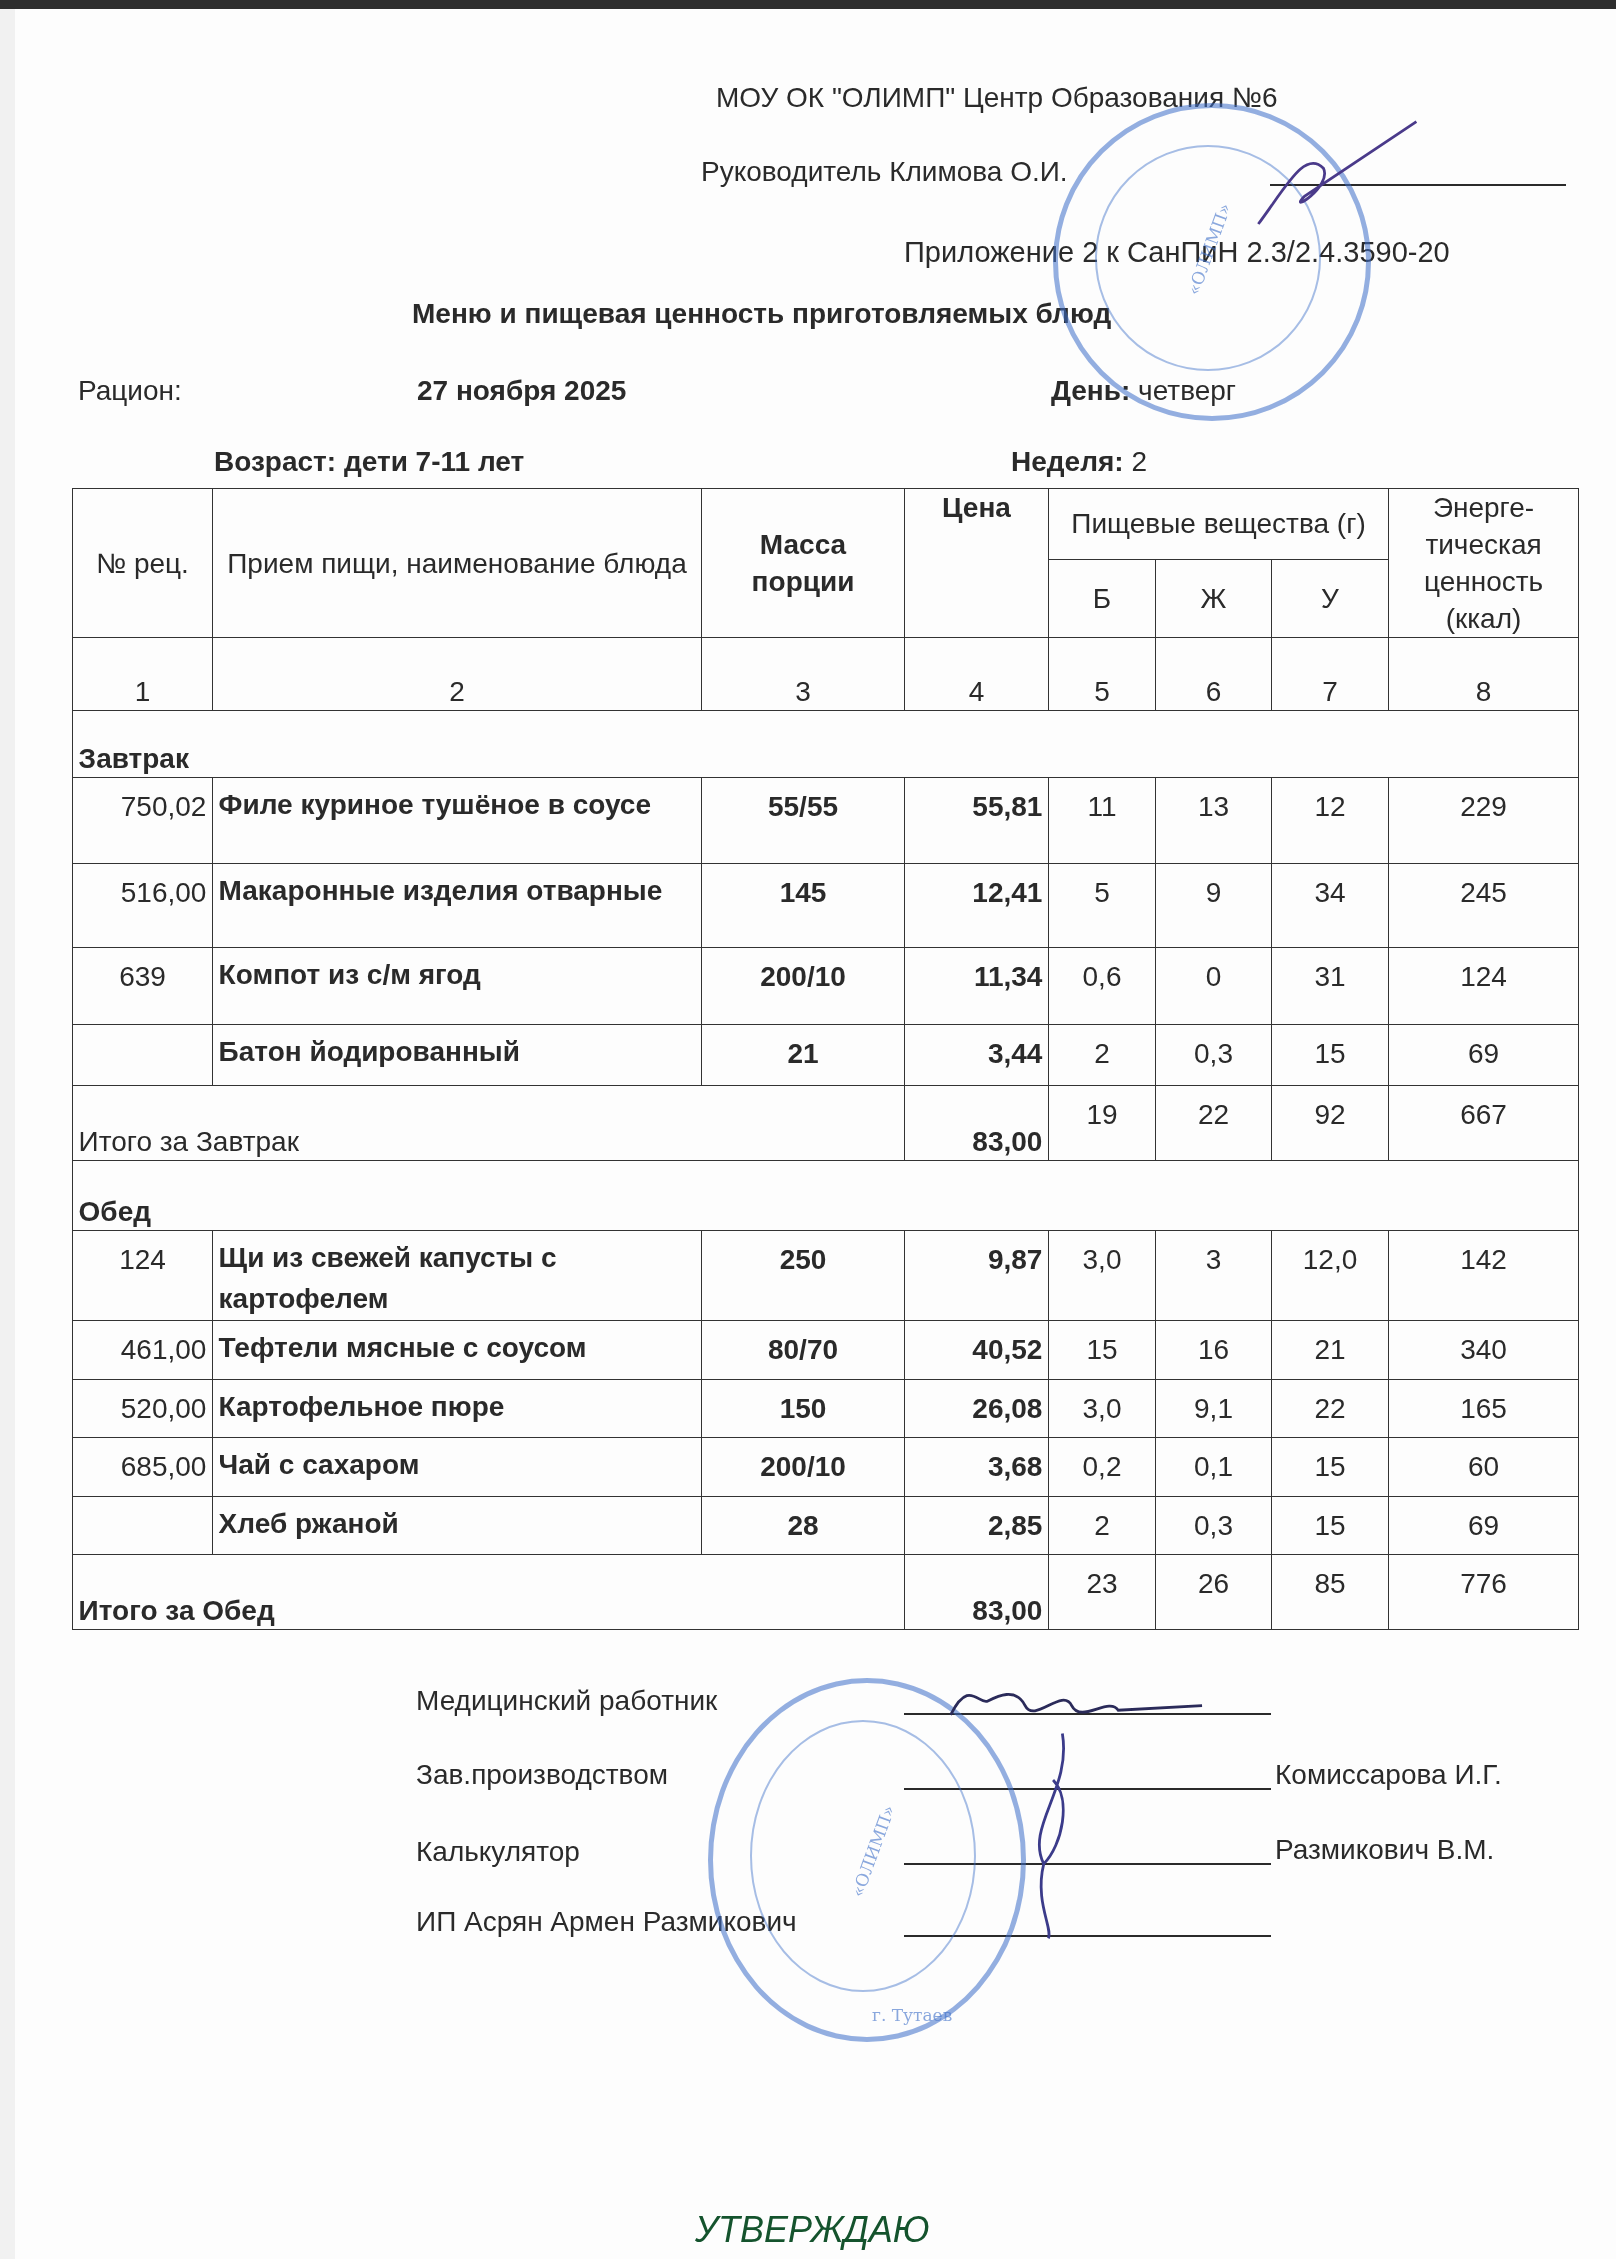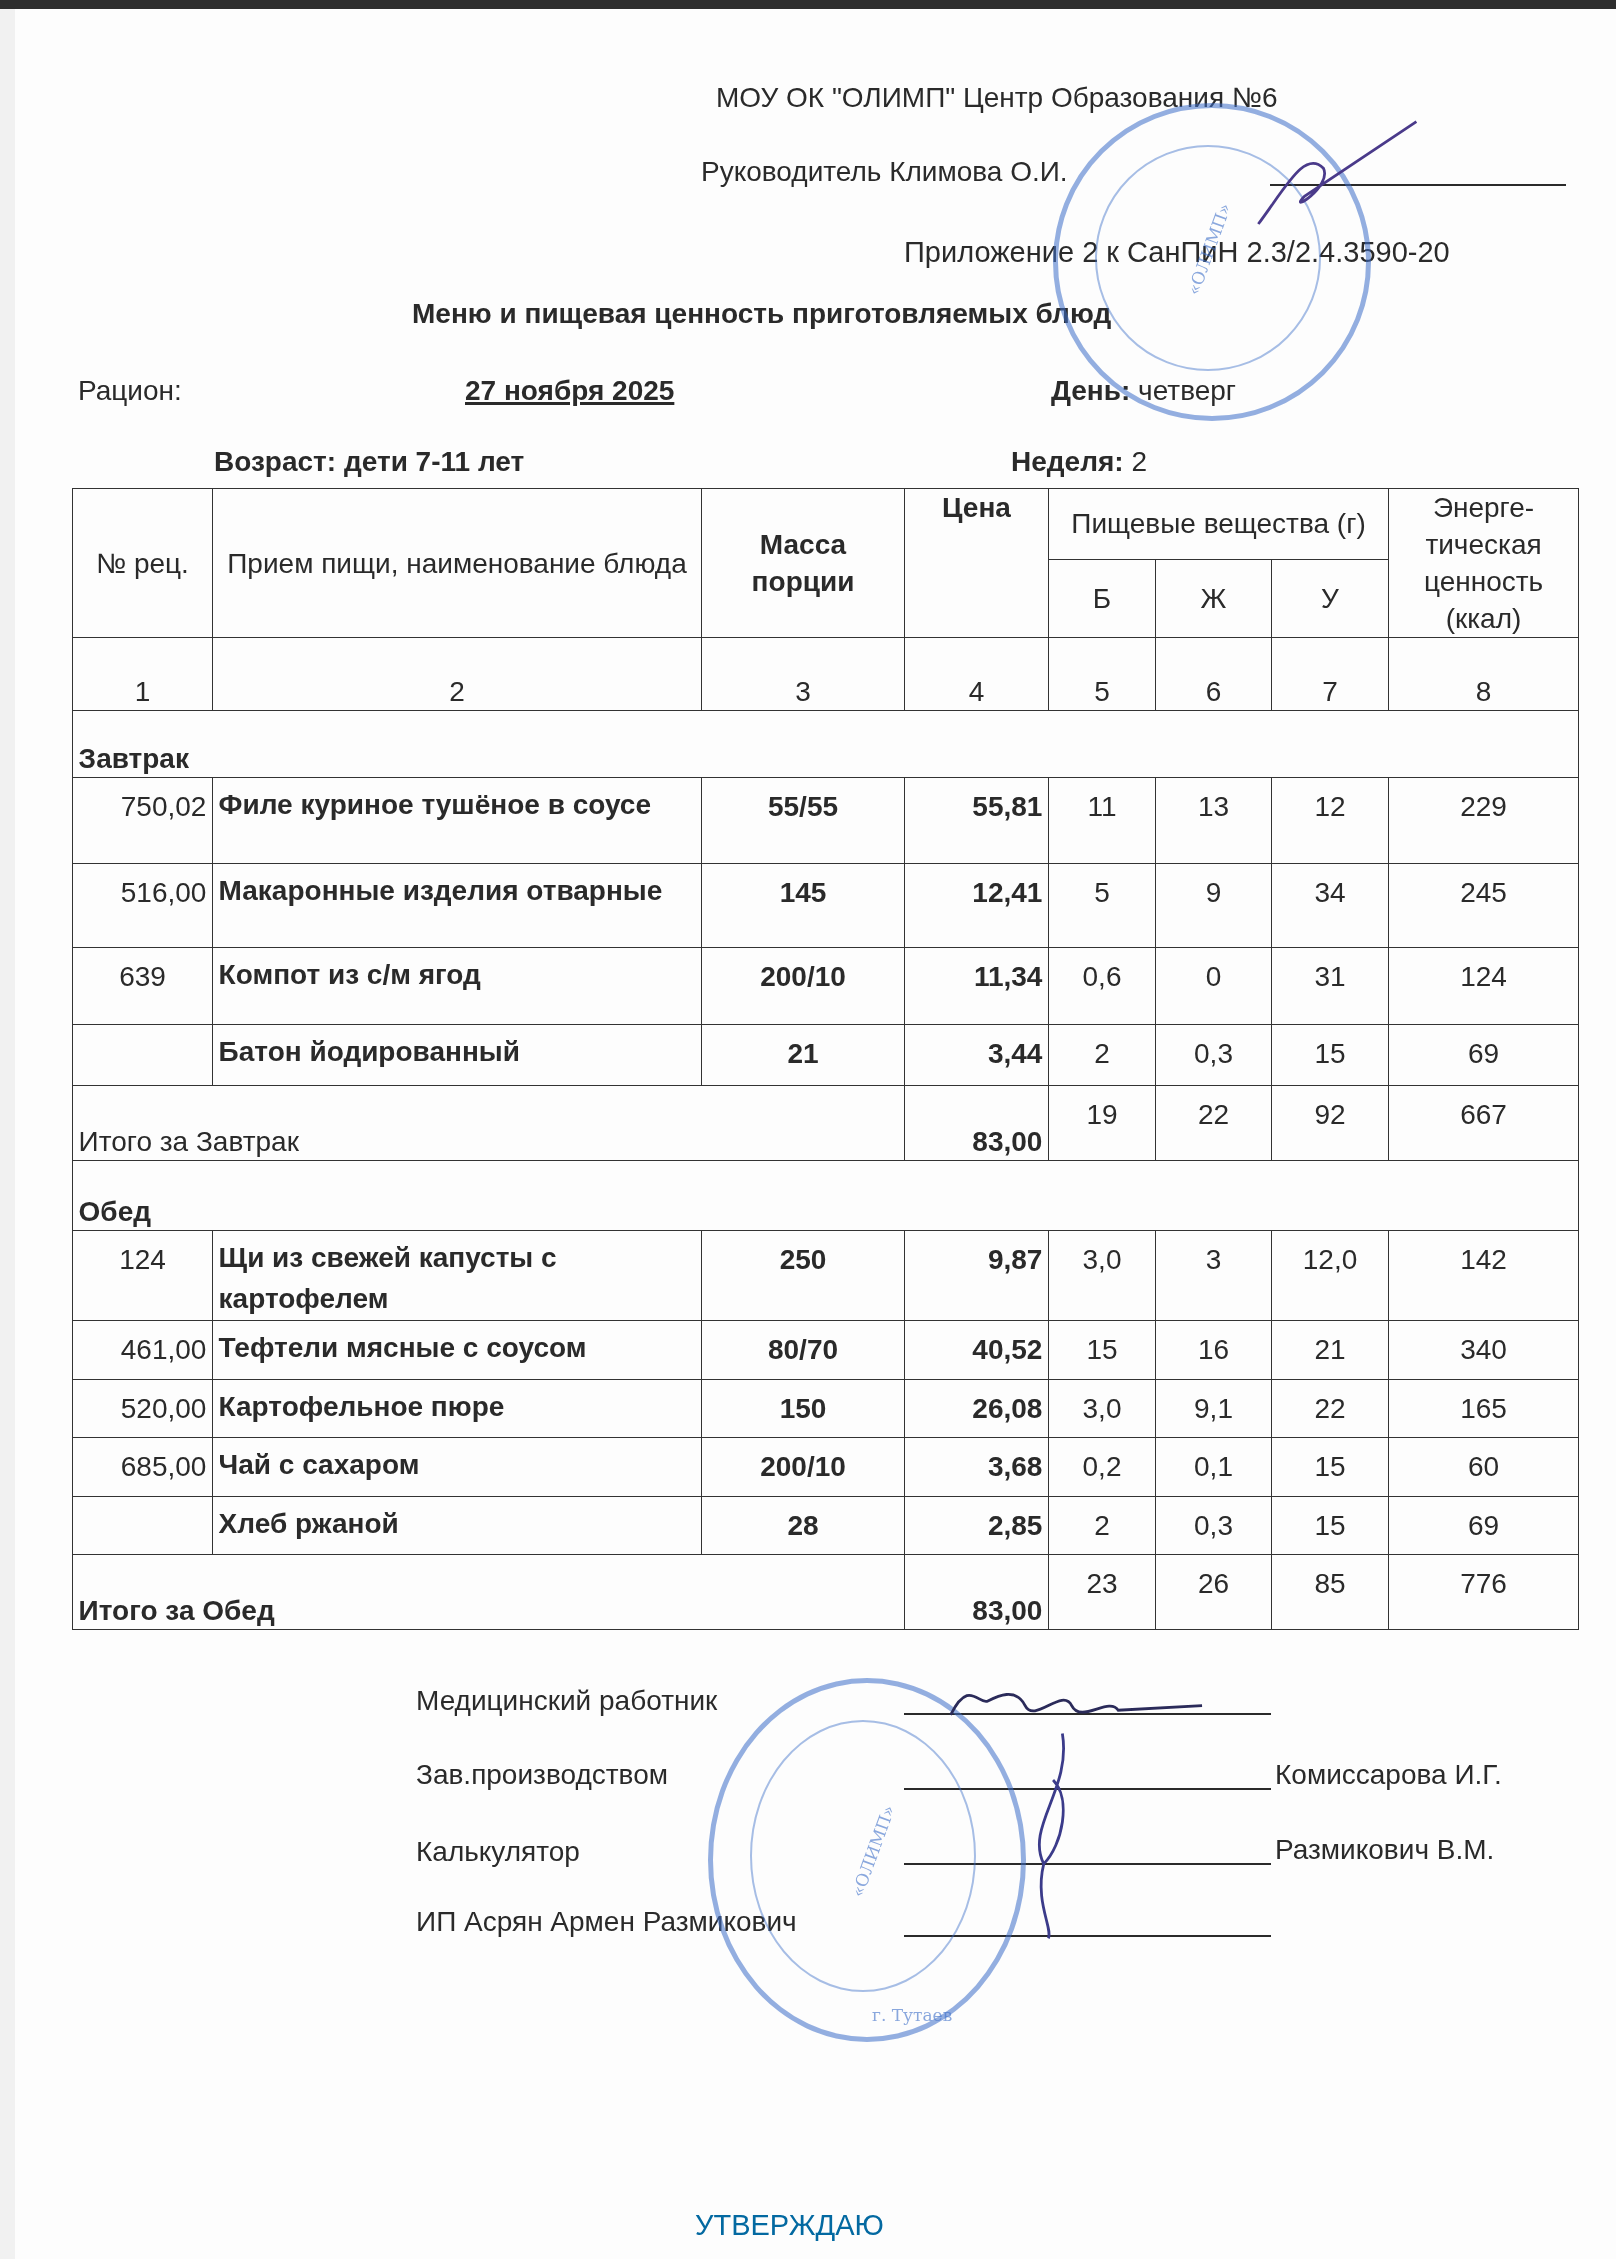--- a/index.html
+++ b/index.html
@@ -4,35 +4,35 @@
 <style>
   html,body{margin:0;padding:0;}
   body{width:1616px;height:2260px;background:#fdfdfd;position:relative;overflow:hidden;
        font-family:"Liberation Sans", sans-serif;color:#2a2a2a;}
   .topbar{position:absolute;left:0;top:0;width:1616px;height:9.3px;background:#2e2e2e;}
   .leftedge{position:absolute;left:0;top:9.3px;width:15px;height:2250px;background:#f1f1f1;}
   .abs{position:absolute;white-space:nowrap;}
   .f30{font-size:28px;}
   .f24{font-size:29px;}
   .b{font-weight:bold;}
-  .u{text-decoration:underline;text-decoration-thickness:2.8px;margin-left:48px;}
+  .u{text-decoration-thickness:2.8px;}
   .sigline{position:absolute;height:1.9px;background:#2a2a2a;}
   table.menu{position:absolute;left:72px;top:488px;width:1507px;border-collapse:collapse;table-layout:fixed;}
   table.menu td{border:1.9px solid #333;font-size:28px;padding:0 5.6px;vertical-align:top;overflow:hidden;}
   table.menu td.c{text-align:center;}
   table.menu td.r{text-align:right;}
   table.menu td.hdr{text-align:center;vertical-align:middle;line-height:37px;}
   .num{padding-top:13px !important;}
   .numcol{vertical-align:bottom !important;padding-bottom:1.9px !important;text-align:center;}
   .section{border-left:1.9px solid #333;border-right:1.9px solid #333;font-weight:bold;vertical-align:bottom !important;padding-bottom:1.9px !important;}
   .name{font-weight:bold;line-height:41px;padding-top:5.6px !important;}
   .stamp{position:absolute;border-radius:50%;border:5.6px solid rgba(60,110,200,0.55);}
   .stamp-inner{position:absolute;border-radius:50%;border:2.8px solid rgba(60,110,200,0.45);}
   .stamp-text{position:absolute;color:rgba(60,110,200,0.6);font-family:"DejaVu Serif", serif;font-size:17px;white-space:nowrap;}
-  .faded{color:#0369a1;font-size:29px;}
+  .faded{color:#14532d;font-size:36px;font-style:italic;}
 </style>
 </head>
 <body>
 
 <div class="topbar"></div>
 <div class="leftedge"></div>
 
 <div class="abs f30" style="left:716px;top:82px;">МОУ ОК "ОЛИМП"  Центр Образования №6</div>
 <div class="abs f30" style="left:701px;top:156px;">Руководитель  Климова О.И.</div>
 <div class="sigline" style="left:1270px;top:184px;width:296px;"></div>

